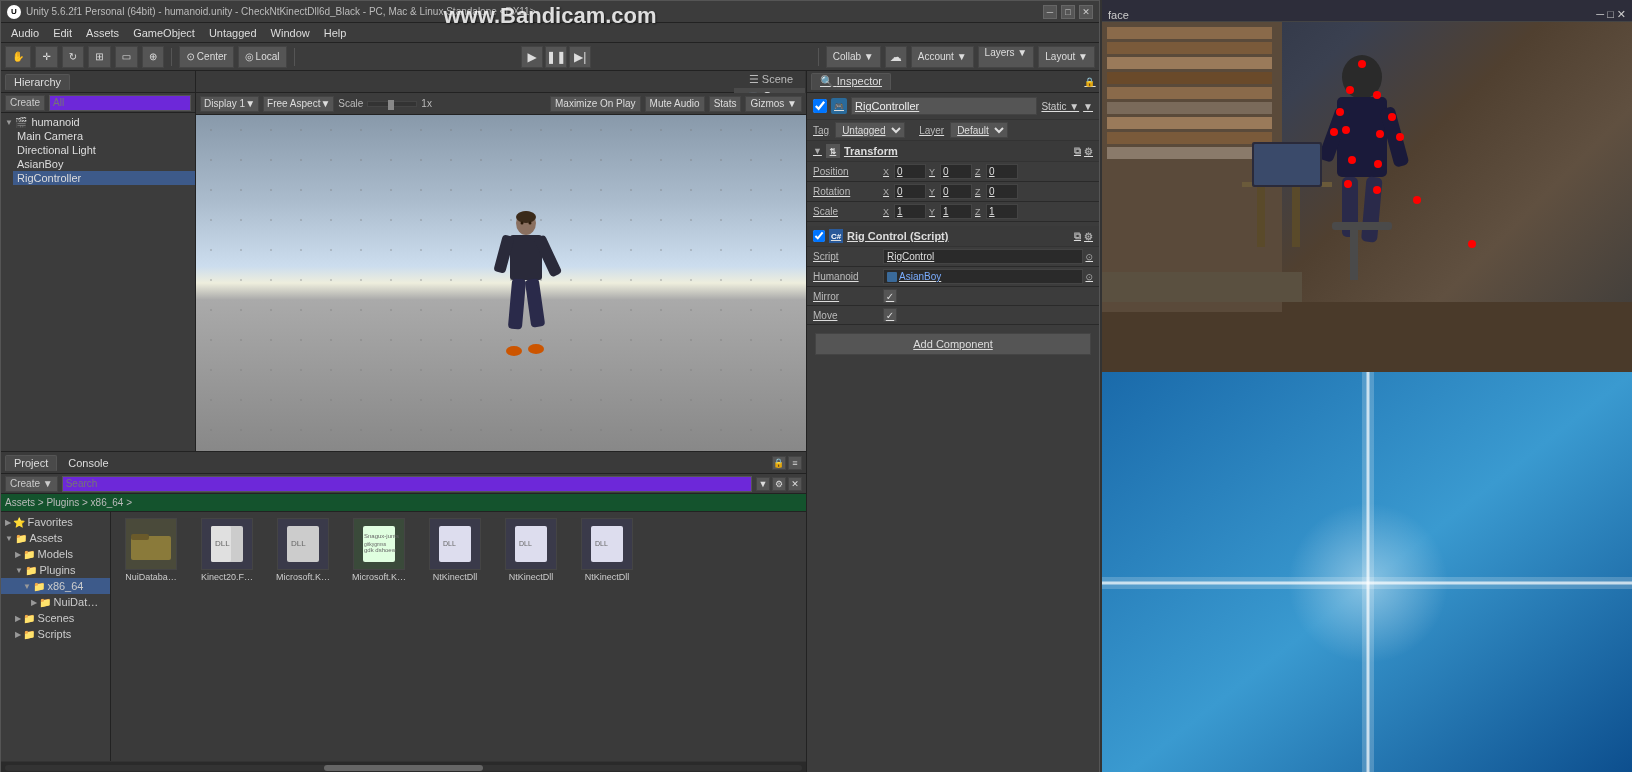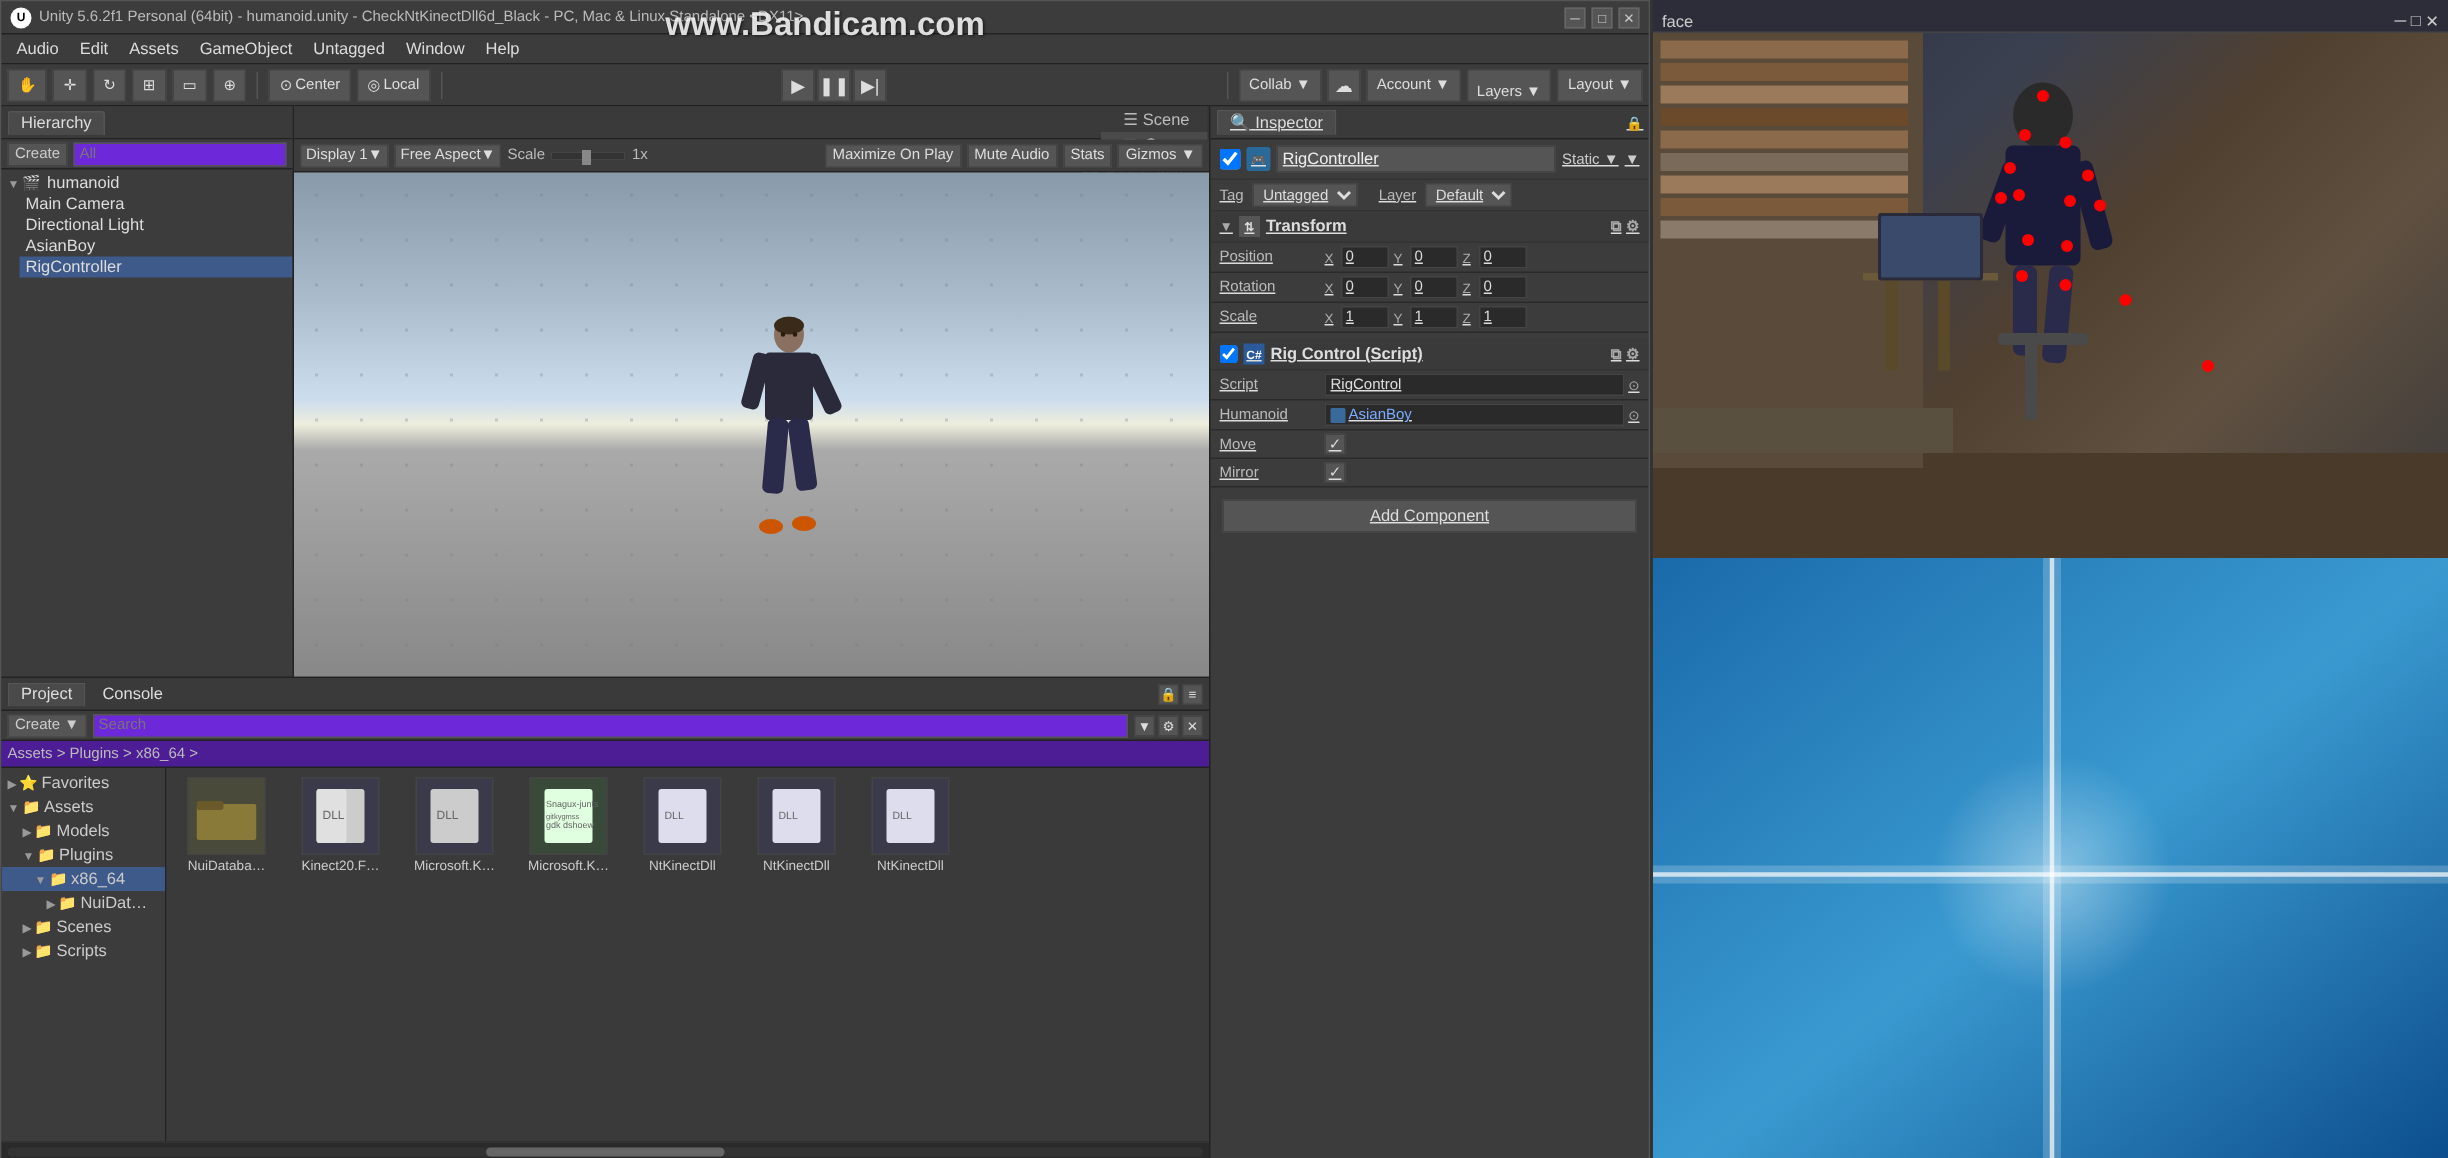--- a/index.html
+++ b/index.html
@@ -136,21 +136,21 @@
       display: flex; align-items: center; gap: 2px;
     }
     .cloud-btn {
       width: 22px; height: 22px;
       background: #555;
       border: 1px solid #444;
       display: flex; align-items: center; justify-content: center;
       cursor: pointer; font-size: 12px;
     }
     .account-btn { padding: 0 6px; height: 22px; background: #555; border: 1px solid #444; color: #ddd; font-size: 10px; cursor: pointer; display: flex; align-items: center; }
-    .layers-btn { padding: 0 6px; height: 22px; background: #555; border: 1px solid #444; color: #ddd; font-size: 10px; cursor: pointer; display: flex; align-items: flex-end; }
+    .layers-btn { padding: 0 6px; height: 22px; background: #555; border: 1px solid #444; color: #ddd; font-size: 10px; cursor: pointer; display: flex; align-items: flex-start; }
     .layout-btn { padding: 0 6px; height: 22px; background: #555; border: 1px solid #444; color: #ddd; font-size: 10px; cursor: pointer; display: flex; align-items: center; }
 
     
     .main-area {
       display: flex;
       height: calc(772px - 22px - 20px - 28px);
     }
 
     
     .left-col {
@@ -401,21 +401,21 @@
     .asset-icon.script { background: #3a4a3a; }
     .asset-label {
       font-size: 9px;
       color: #ccc;
       text-align: center;
       word-break: break-all;
       line-height: 1.2;
     }
     .breadcrumb-bar {
       height: 18px;
-      background: #4c1d95;
+      background: #14532d;
       display: flex;
       align-items: center;
       padding: 0 4px;
       border-bottom: 1px solid #222;
       font-size: 10px;
       color: #bbb;
       gap: 2px;
     }
 
     
@@ -1086,26 +1086,26 @@
       <div class="prop-row">
         <span class="prop-label">Humanoid</span>
         <div class="humanoid-ref">
           <div class="ref-icon"></div>
           <span>AsianBoy</span>
         </div>
         <span style="font-size:9px;margin-left:2px;color:#aaa;cursor:pointer;">⊙</span>
       </div>
 
       <div class="prop-row">
+        <span class="prop-label">Mirror</span>
+        <div class="checkbox-field checked"></div>
+      </div>
+
+      <div class="prop-row">
         <span class="prop-label">Move</span>
-        <div class="checkbox-field checked"></div>
-      </div>
-
-      <div class="prop-row">
-        <span class="prop-label">Mirror</span>
         <div class="checkbox-field checked"></div>
       </div>
 
       <div class="add-component-btn">Add Component</div>
 
     </div>
 
   </div>
 </div>
 

